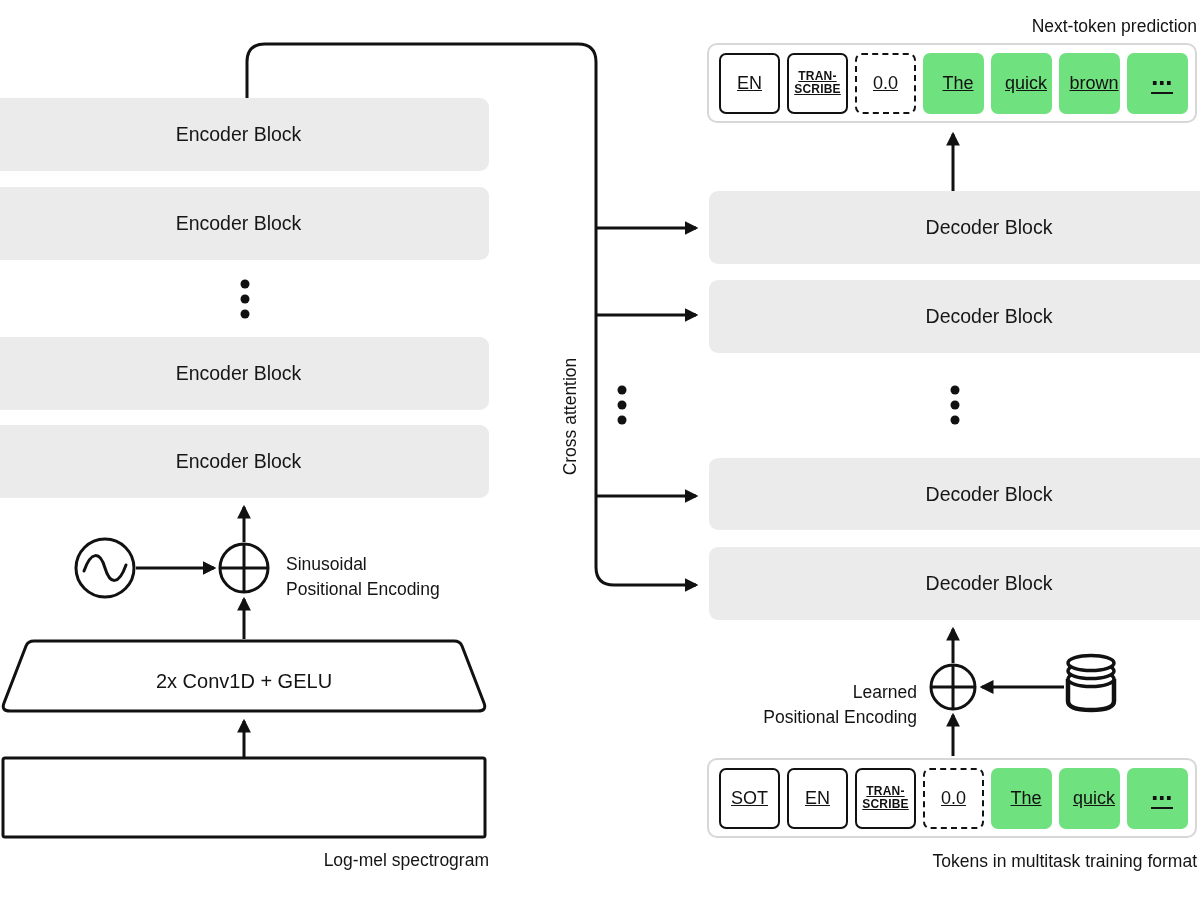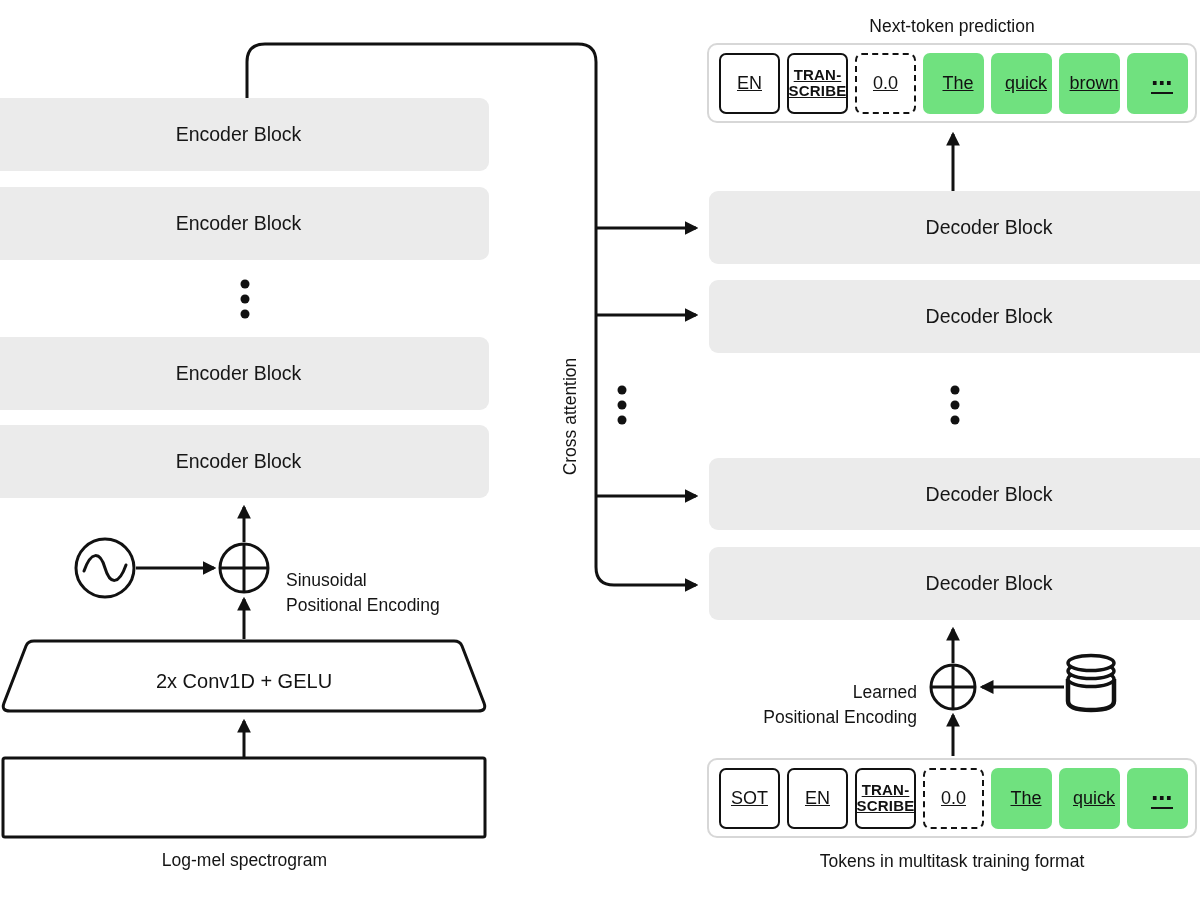--- a/index.html
+++ b/index.html
@@ -19,25 +19,25 @@
     position:absolute;left:707px;width:490px;height:80px;background:#fff;
     border:2px solid #d7d7d7;border-radius:10px;box-sizing:border-box;
     display:flex;align-items:center;gap:7px;padding:0 10px;text-decoration:underline;
   }
   .tok{
     width:61px;height:61px;flex:0 0 61px;box-sizing:border-box;border-radius:7px;
     display:flex;align-items:center;justify-content:center;text-align:center;
     font-size:18px;color:#111;background:#fff;
   }
   .tok.solid{border:2.5px solid #111;}
-  .tok.small{border:2.5px solid #111;font-size:15px;font-weight:bold;line-height:1.1;white-space:pre-line;letter-spacing:.2px;}
+  .tok.small{border:2.5px solid #111;font-size:12px;font-weight:bold;line-height:1.1;white-space:pre-line;letter-spacing:.2px;}
   .tok.dashed{border:2.5px dashed #111;}
   .tok.green{background:var(--green,#70e17f);border:none;padding-left:9px;}
   .tok.green.ellip{font-size:21px;font-weight:bold;letter-spacing:1px;}
-  .caption{position:absolute;text-align:center;font-size:17.5px;color:#141414;}
+  .caption{position:absolute;text-align:right;font-size:17.5px;color:#141414;}
   .plabel{position:absolute;font-size:17.5px;line-height:25px;white-space:pre-line;}
   .rot{
     position:absolute;left:462px;top:404px;width:220px;height:25px;
     text-align:center;font-size:17.5px;transform:rotate(-90deg);
   }
   .trap-label{
     position:absolute;left:0;top:641px;width:488px;height:80px;
     display:flex;align-items:center;justify-content:center;font-size:20px;
   }
 </style>
@@ -126,21 +126,21 @@
   <div class="block enc" style="top:337px;height:73px;">Encoder Block</div>
   <div class="block enc" style="top:425px;height:73px;">Encoder Block</div>
 
   <div class="block dec" style="top:191px;height:73px;">Decoder Block</div>
   <div class="block dec" style="top:280px;height:73px;">Decoder Block</div>
   <div class="block dec" style="top:458px;height:72px;">Decoder Block</div>
   <div class="block dec" style="top:547px;height:73px;">Decoder Block</div>
 
   <div class="trap-label">2x Conv1D + GELU</div>
 
-  <div class="plabel" style="left:286px;top:568px;">Sinusoidal
+  <div class="plabel" style="left:286px;top:552px;">Sinusoidal
 Positional Encoding</div>
   <div class="plabel" style="left:690px;top:680px;width:227px;text-align:right;">Learned
 Positional Encoding</div>
   <div class="rot">Cross attention</div>
 
   <div class="caption" style="left:707px;top:16px;width:490px;">Next-token prediction</div>
   <div class="caption" style="left:707px;top:851px;width:490px;">Tokens in multitask training format</div>
   <div class="caption" style="left:0;top:850px;width:489px;">Log-mel spectrogram</div>
 
   <div class="tokrow" style="top:43px;">

